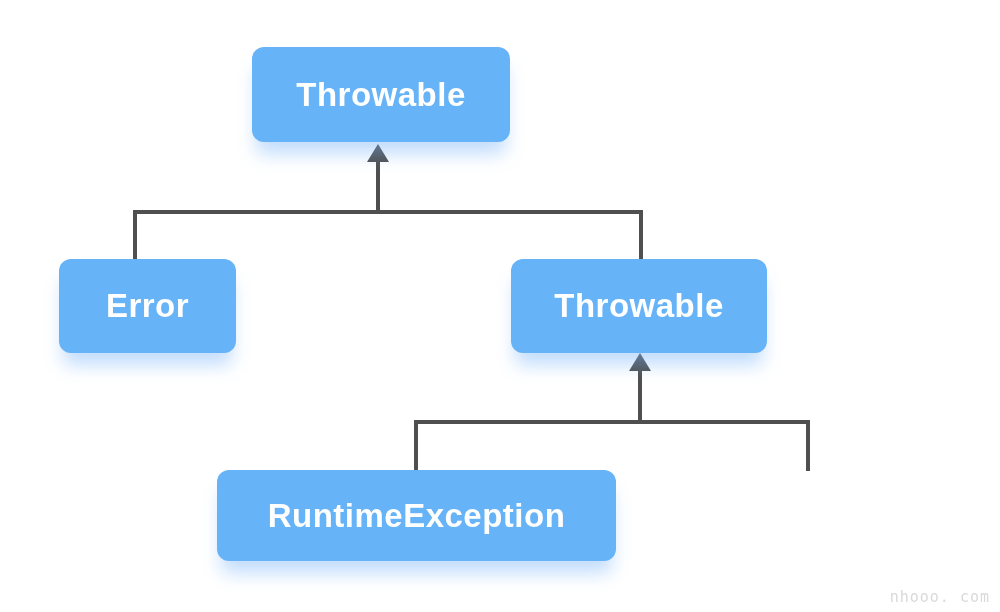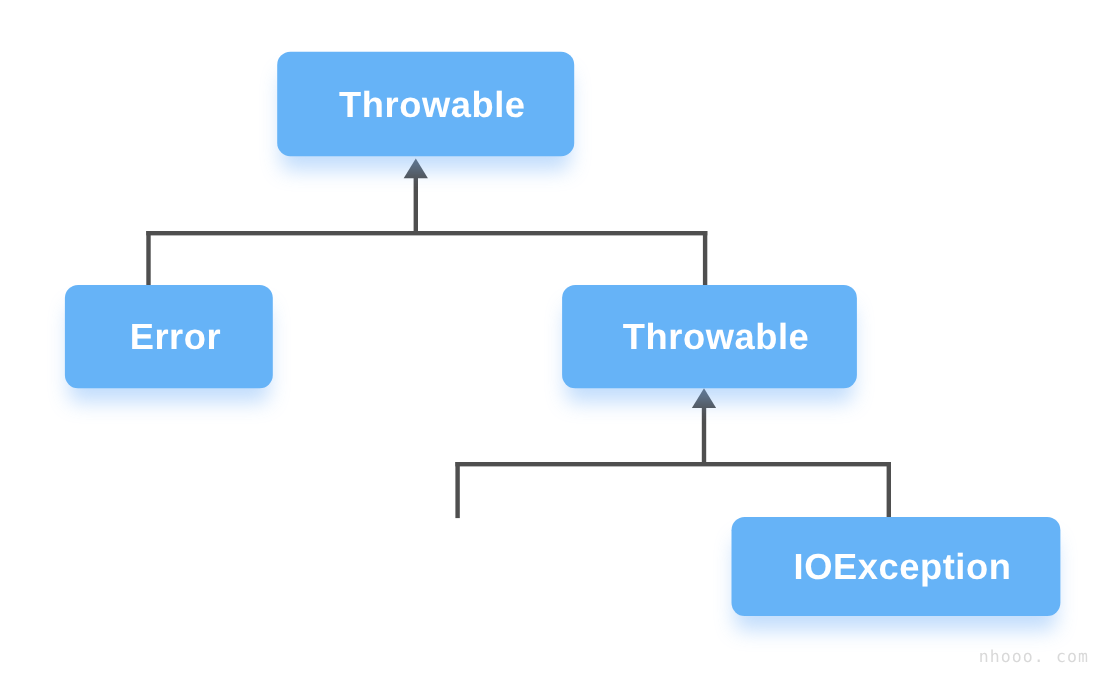--- a/index.html
+++ b/index.html
@@ -18,21 +18,20 @@
 
   
   .node {
     position: absolute;
     background: #66b3f7;
     border-radius: 12px;
     display: flex;
     align-items: center;
     justify-content: center;
     box-shadow: 0 16px 18px -4px rgba(120, 180, 248, 0.45);
-    padding-left: 12px;
   }
   .node-label {
     color: #ffffff;
     font-size: 33px;
     font-weight: 700;
     letter-spacing: 0.5px;
     white-space: nowrap;
   }
   .node-throwable { left: 252px; top: 47px;  width: 258px; height: 95px; }
   .node-error     { left: 59px;  top: 259px; width: 177px; height: 94px; }
@@ -99,20 +98,20 @@
   </div>
 
   <div class="node node-error">
     <span class="node-label">Error</span>
   </div>
 
   <div class="node node-exception">
     <span class="node-label">Throwable</span>
   </div>
 
+  <div class="node node-runtime">
+    <span class="node-label">RuntimeException</span>
+  </div>
 
-  <div class="node node-io">
-    <span class="node-label">IOException</span>
-  </div>
 
   <div class="watermark">nhooo. com</div>
 
 </div>
 
 </body></html>

